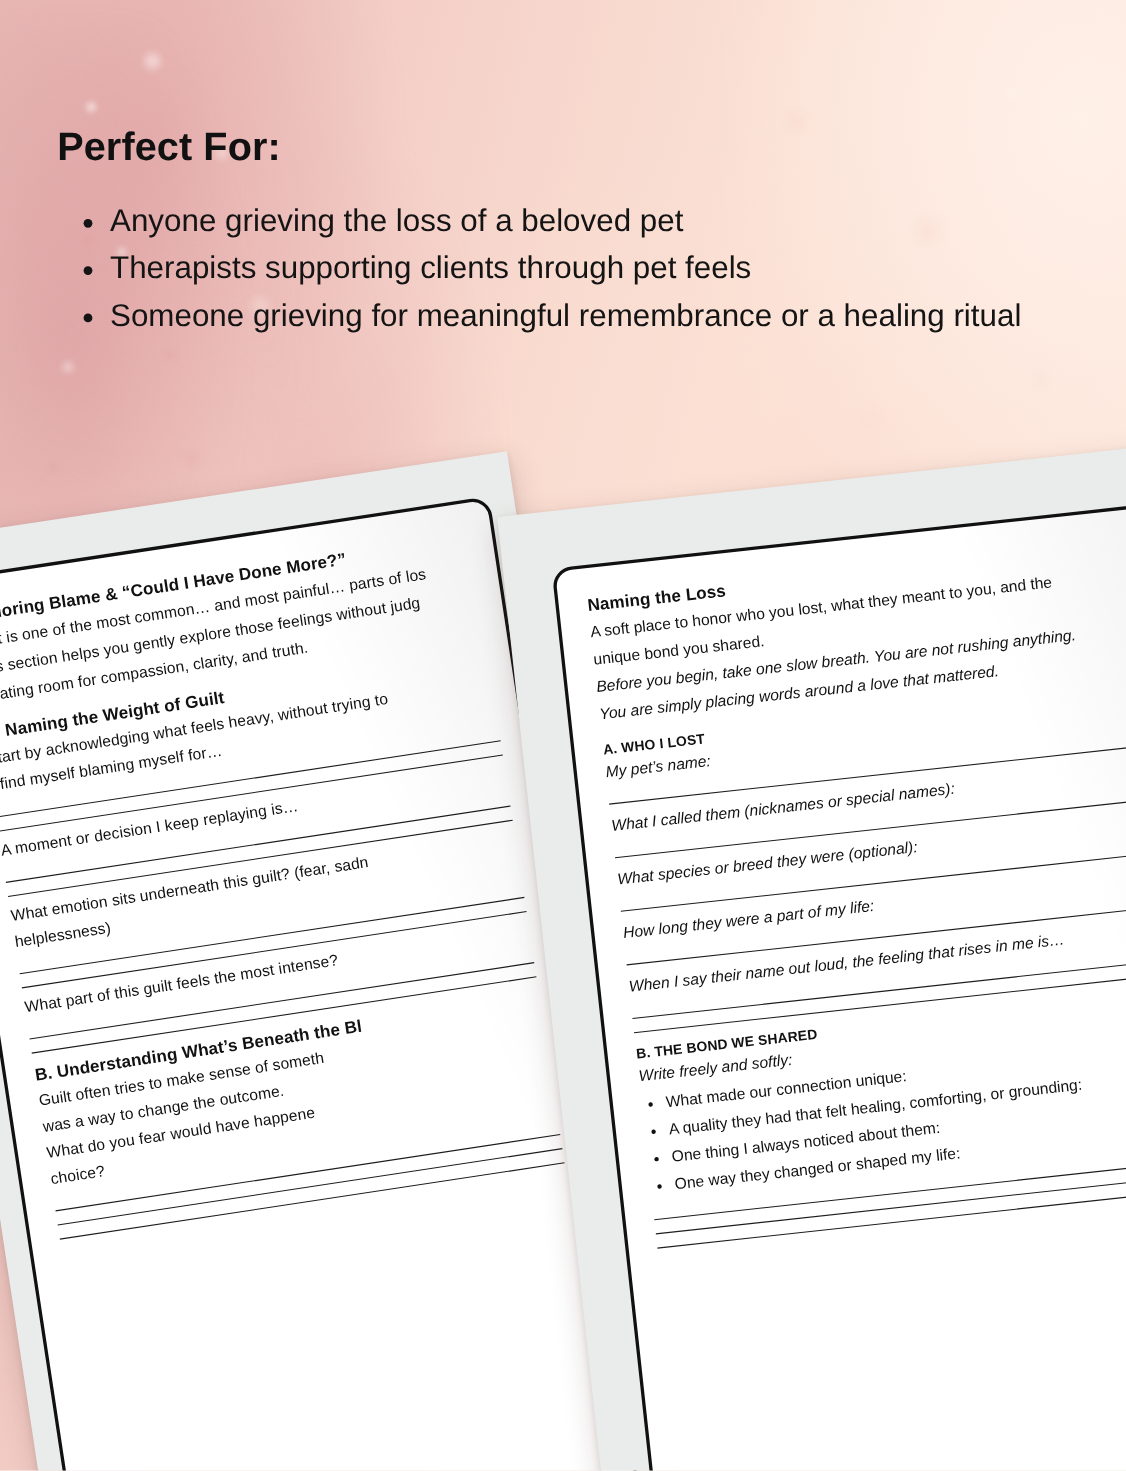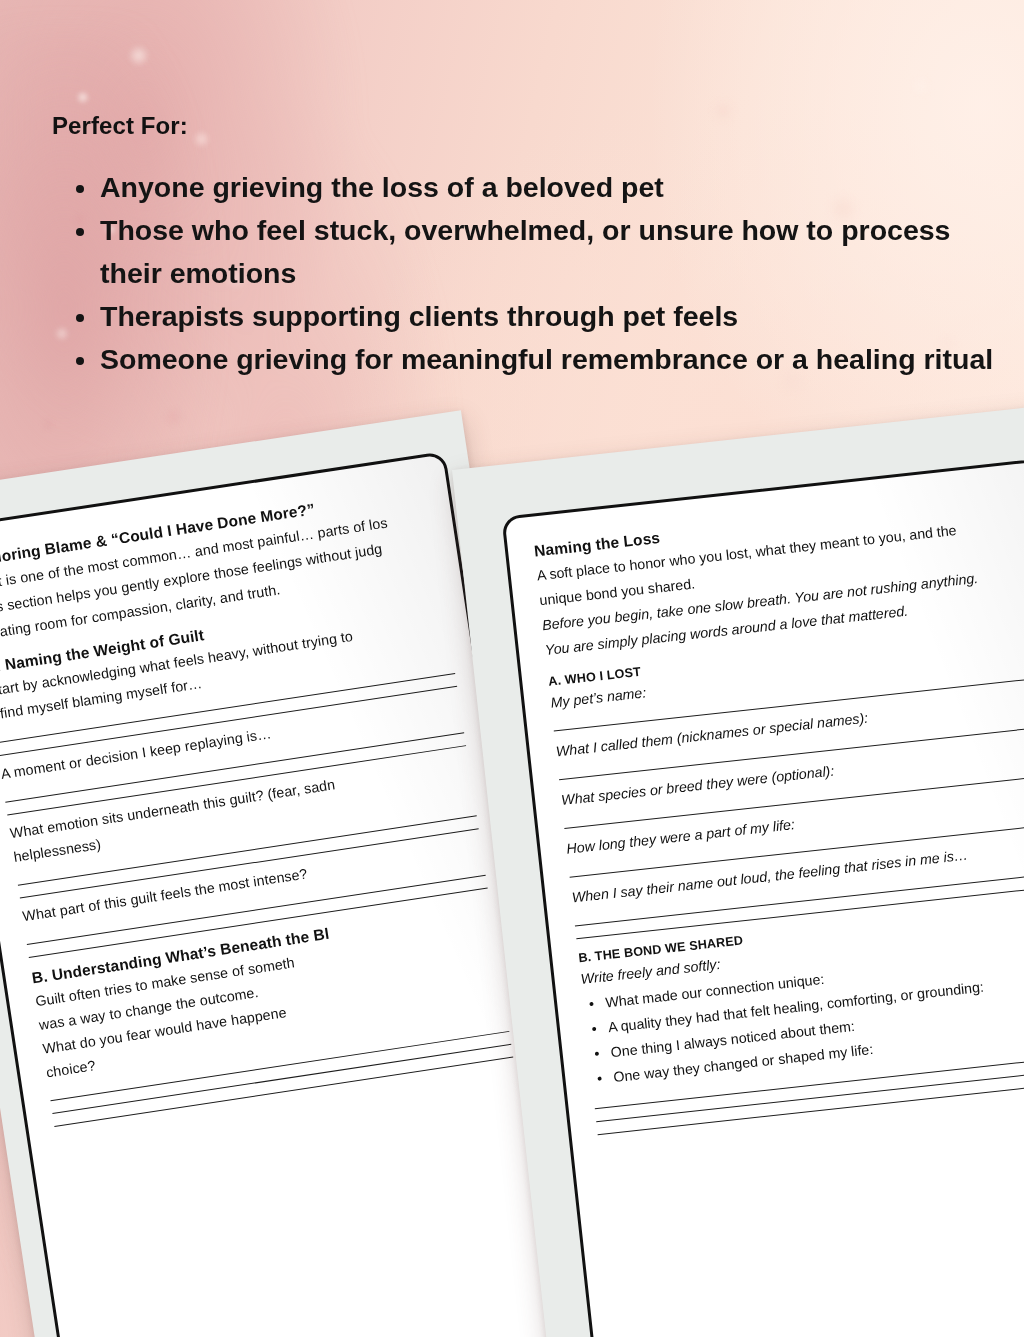--- a/index.html
+++ b/index.html
@@ -97,36 +97,36 @@
   
   .intro {
     position: absolute;
     left: 52px;
     top: 112px;
     width: 950px;
     color: #191919;
   }
   .intro h1 {
     margin: 0 0 26px 0;
-    font-size: 24px;
+    font-size: 36px;
     font-weight: 700;
     letter-spacing: 0.1px;
     color: #111111;
   }
   .intro ul {
     list-style: none;
     margin: 0;
     padding: 0;
   }
   .intro li {
     position: relative;
     padding-left: 48px;
     font-size: 28.5px;
     line-height: 43px;
-    font-weight: 700;
+    font-weight: 400;
     color: #141414;
     margin-bottom: 0px;
   }
   .intro li .dot {
     position: absolute;
     left: 24px;
     top: 19px;
     width: 8px;
     height: 8px;
     border-radius: 50%;
@@ -267,21 +267,20 @@
   <div class="bg-wash-a"></div>
   <div class="bg-wash-b"></div>
   <div class="bg-grain-a"></div>
   <div class="bg-grain-b"></div>
   <div class="bg-grain-c"></div>
 
   <div class="intro">
     <h1>Perfect For:</h1>
     <ul>
       <li><span class="dot"></span><span>Anyone grieving the loss of a beloved pet</span></li>
-      <li><span class="dot"></span><span>Those who feel stuck, overwhelmed, or unsure how to process their emotions</span></li>
       <li><span class="dot"></span><span>Therapists supporting clients through pet feels</span></li>
       <li><span class="dot"></span><span>Someone grieving for meaningful remembrance or a healing ritual</span></li>
     </ul>
   </div>
 
   <div class="sheet" id="sheet-left">
     <div class="sheet-inner">
       <div class="page-body left-copy">
 
         <div class="wk-title">Exploring Blame &amp; “Could I Have Done More?”</div>

